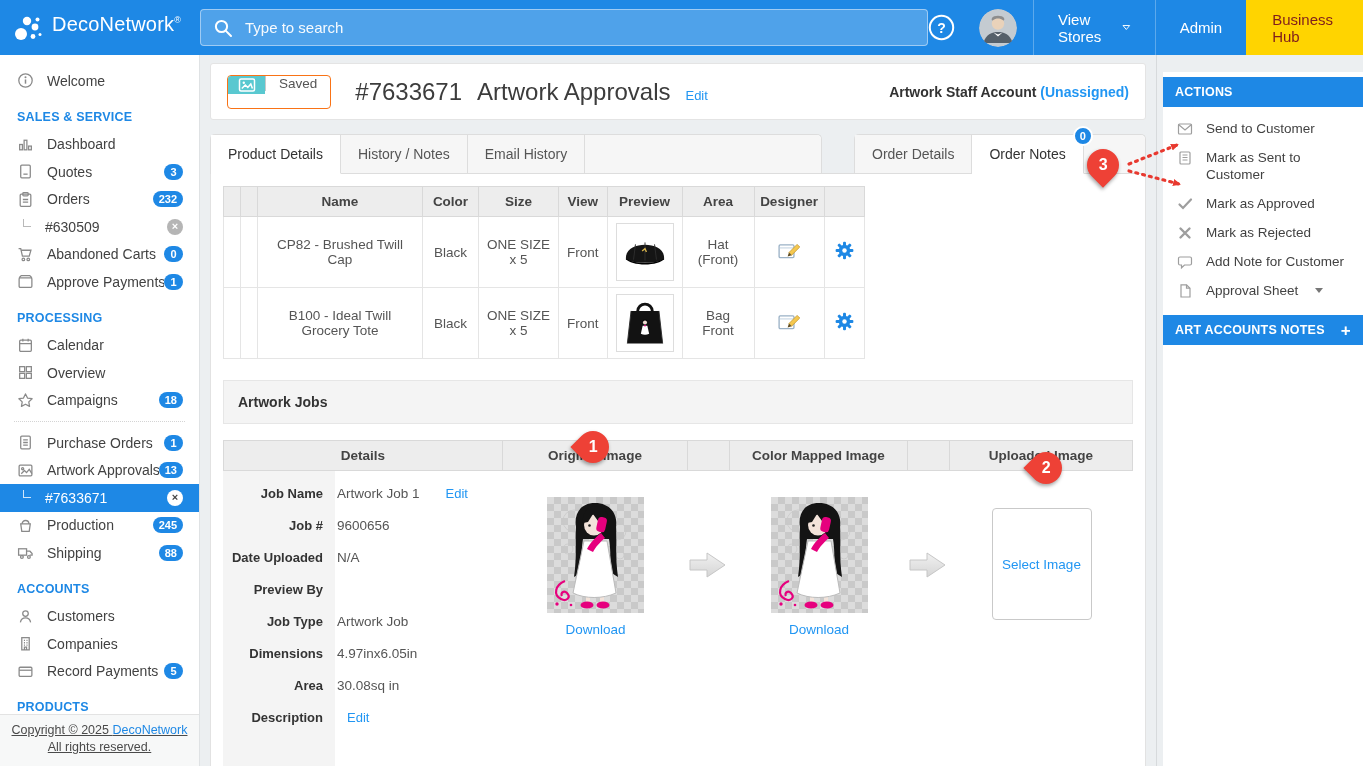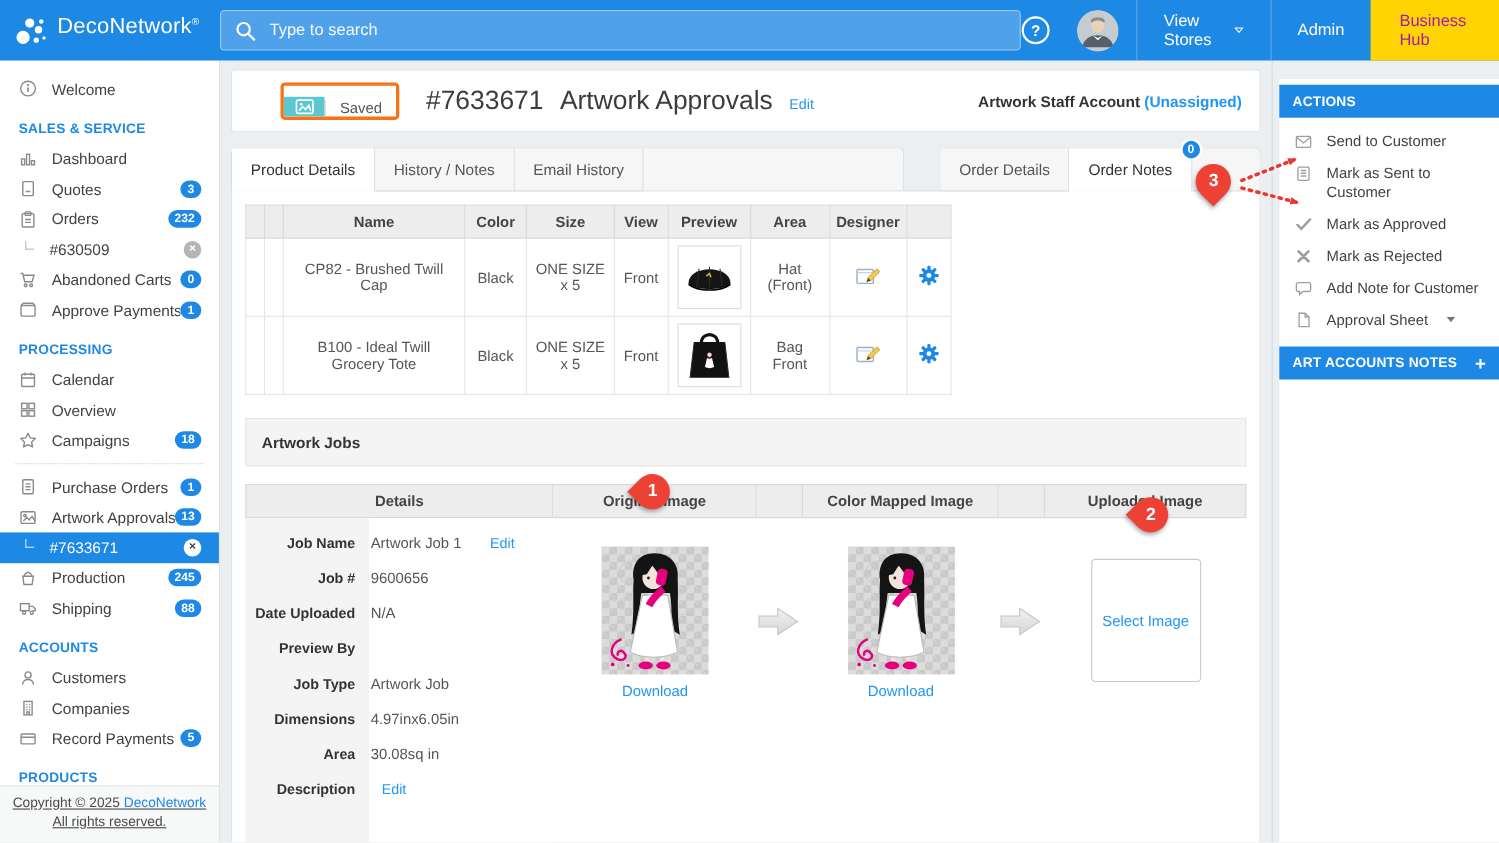--- a/index.html
+++ b/index.html
@@ -16,41 +16,41 @@
   .logo-text { color:#fff; font-size:20px; letter-spacing:.2px; }
   .logo-text sup { font-size:9px; }
   .search { position:relative; width:728px; flex:none; }
   .search-input { width:100%; height:37px; background:rgba(255,255,255,.22); border:1px solid rgba(255,255,255,.45); border-radius:4px; color:#fff; font-size:15px; padding:0 12px 0 44px; outline:none; font-family:"Liberation Sans",sans-serif; }
   .search-input::placeholder { color:#fff; opacity:.95; }
   .search-ico { position:absolute; left:13px; top:9px; }
   .top-right { display:flex; align-items:center; height:100%; margin-left:auto; }
   .help-btn { margin-right:24px; cursor:pointer; }
   .avatar { width:38px; height:38px; border-radius:50%; overflow:hidden; margin-right:16px; cursor:pointer; flex:none; }
   .top-seg { height:100%; display:flex; align-items:center; padding:0 24px; color:#fff; font-size:15px; border-left:1px solid rgba(255,255,255,.28); gap:11px; cursor:pointer; }
-  .bhub { background:#ffd400; color:#a21caf; padding:0 26px; border-left:none; }
+  .bhub { background:#ffd400; color:#7f1d1d; padding:0 26px; border-left:none; }
 
   
   .sidebar { position:absolute; left:0; top:55px; width:200px; bottom:0; background:#fff; border-right:1px solid #dfe2e4; padding-top:12px; z-index:10; }
   .side-item { display:flex; align-items:center; height:27.5px; padding:0 10px 0 17px; font-size:14px; color:#424242; cursor:pointer; }
   .si-icon { width:17px; flex:none; margin-right:13px; display:flex; }
   .si-label { flex:1; white-space:nowrap; overflow:hidden; }
   .si-badge { background:#1e88e5; color:#fff; font-size:11px; font-weight:bold; padding:2px 6px; border-radius:10px; text-align:center; margin-right:6px; min-width:19px; }
   .badge-close { background:#b5b5b5; color:#fff; width:16px; height:16px; line-height:15px; padding:0; border-radius:50%; font-size:11px; min-width:16px; }
   .side-item.active { background:#1e88e5; color:#fff; }
   .side-item.active .badge-close { background:#fff; color:#444; }
   .sub-mark { width:8px; height:8px; border-left:1px solid #b9b9b9; border-bottom:1px solid #b9b9b9; margin:0 14px 7px 6px; flex:none; }
   .side-section { color:#1e88e5; font-weight:bold; font-size:12.5px; padding:15px 0 7px 17px; letter-spacing:.2px; }
   .side-divider { border-top:1px dotted #d4d4d4; margin:7px 14px; }
   .side-footer { position:absolute; bottom:0; left:0; right:0; background:#f7f8f8; border-top:1px solid #e3e3e3; text-align:center; font-size:12.5px; color:#4a4a4a; padding:7px 4px 10px; line-height:17px;text-decoration:underline; }
   .side-footer a { color:#1e88e5; }
 
   
   .main { position:absolute; left:200px; top:55px; width:957px; bottom:0; overflow:hidden; border-right:1px solid #d7dadc; }
   .card-head { margin:8px 10px 0; background:#fff; border:1px solid #e4e4e4; border-radius:3px; height:57px; display:flex; align-items:center; padding:0 16px; }
-  .saved-ctl { display:flex; align-items:flex-end; border:3px solid #f97316; border-radius:4px; overflow:hidden; height:34px; cursor:pointer; background:#fff;margin-left:28px; }
+  .saved-ctl { display:flex; align-items:flex-start; border:1px solid #f97316; border-radius:4px; overflow:hidden; height:34px; cursor:pointer; background:#fff; }
   .saved-ico { width:37px; background:#59c8d0; display:flex; align-items:center; justify-content:center; }
   .saved-txt { padding:0 13px; display:flex; align-items:center; font-size:13.5px; color:#555; border-left:1px solid #c9c9c9; }
   .head-title { margin-left:24px; display:flex; align-items:baseline; gap:15px; }
   .order-no, .page-title { font-size:24px; color:#3c3c3c; }
   .edit-link { color:#2196f3; font-size:13px; cursor:pointer; }
   .assignee { margin-left:auto; font-size:14px; font-weight:bold; color:#333; }
   .assignee a { color:#2196f3; font-weight:bold; cursor:pointer; }
 
   .tabs-row { display:flex; justify-content:space-between; margin:14px 10px 0; position:relative; z-index:3; }
   .tab-group { display:flex; border:1px solid #ddd; border-bottom:none; border-radius:5px 5px 0 0; background:#fbfbfb; margin-bottom:-1px; }

